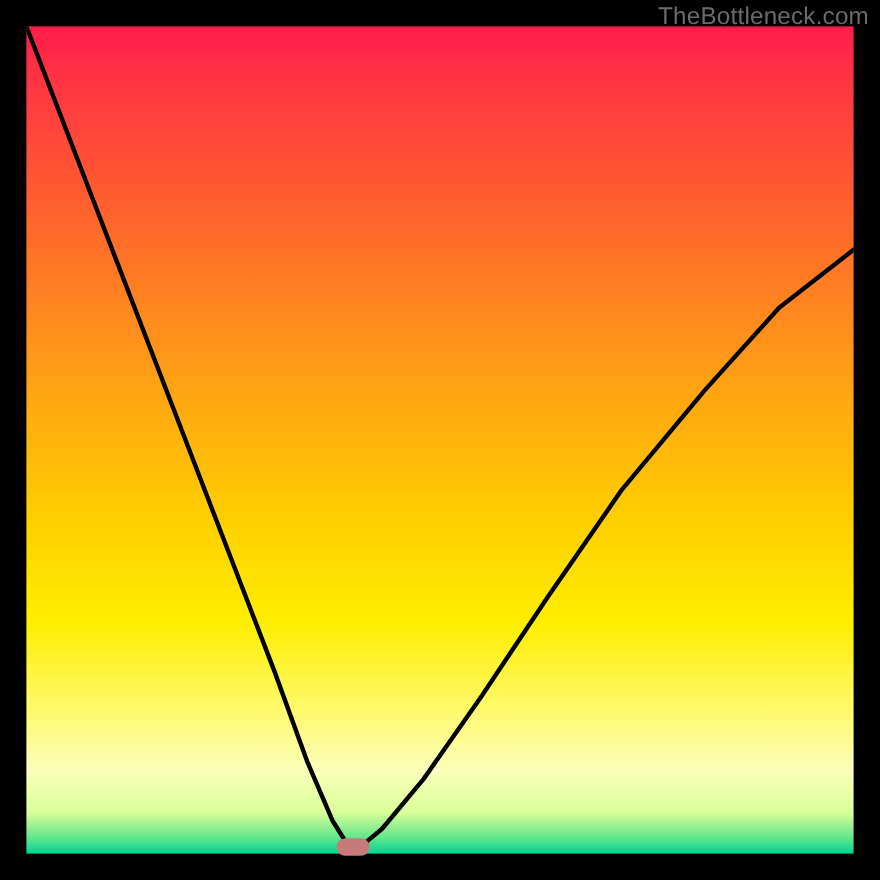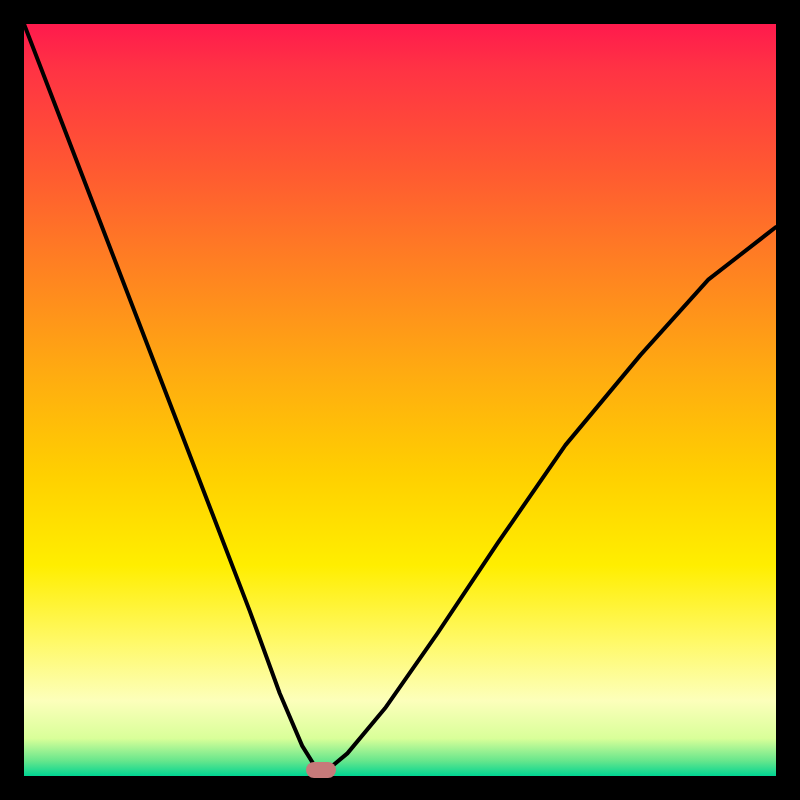--- a/index.html
+++ b/index.html
@@ -53,19 +53,20 @@
     width: 30px;
     height: 16px;
     border-radius: 8px;
     background: #c77a7a;
   }
 </style>
 </head>
 <body>
 
 <div class="frame">
+  <div class="watermark">TheBottleneck.com</div>
   <div class="plot-area">
     <svg class="curve-svg" viewBox="0 0 752 752" preserveAspectRatio="none">
       <path id="curve-path" fill="none" stroke="#000" stroke-width="4" stroke-linecap="round" stroke-linejoin="round" d="M0.0 0.0 L37.6 97.8 L75.2 195.5 L112.8 293.3 L150.4 391.0 L188.0 488.8 L225.6 586.6 L255.7 669.3 L278.2 721.9 L297.0 752.0 L300.8 748.2 L323.4 729.4 L361.0 684.3 L413.6 609.1 L473.8 518.9 L541.4 421.1 L616.6 330.9 L684.3 255.7 L752.0 203.0"></path>
     </svg>
     <div id="marker" class="marker" style="left: 282.04px; top: 737.984px;"></div>
   </div>
 </div>
 
 </body></html>

